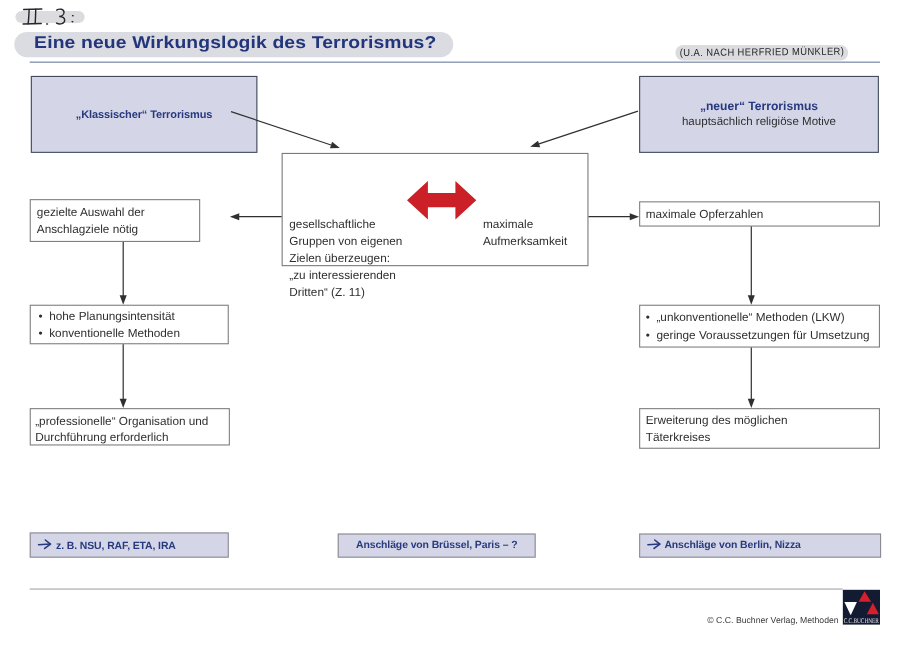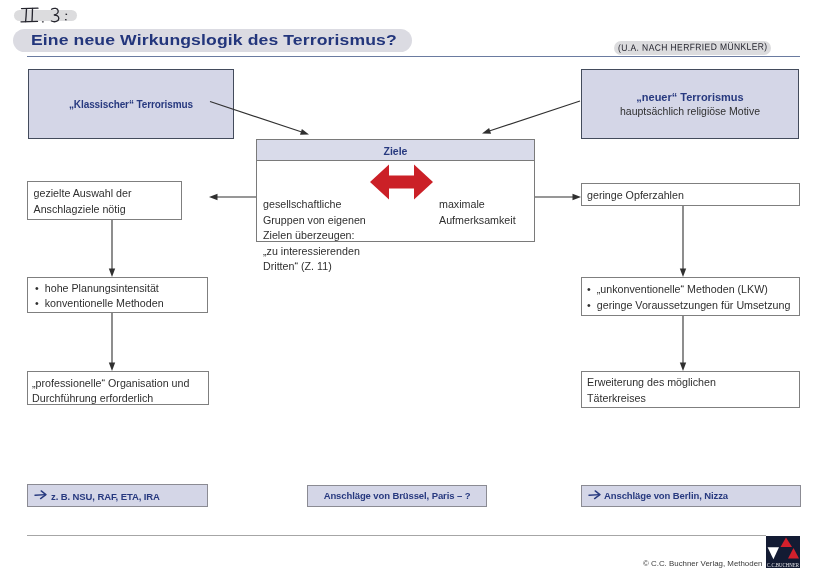--- a/index.html
+++ b/index.html
@@ -38,41 +38,40 @@
 
 <div class="abs lav" style="left:28px;top:69px;width:206px;height:70px;display:flex;align-items:center;justify-content:center;">
   <span class="nav" style="font-size:10px;letter-spacing:-0.1px;">„Klassischer“ Terrorismus</span>
 </div>
 <div class="abs lav" style="left:581px;top:69px;width:218px;height:70px;display:flex;flex-direction:column;align-items:center;justify-content:center;line-height:14.5px;">
   <span class="nav" style="font-size:11px;">„neuer“ Terrorismus</span>
   <span style="font-size:10.5px;color:#2f2f2f;">hauptsächlich religiöse Motive</span>
 </div>
 
 <div class="abs" style="left:256px;top:139px;width:279px;height:103px;border:1px solid #7a7a7a;background:#fff;">
-  <div style="box-sizing:border-box;height:21px;background:#d9dbea;border-bottom:1px solid #7a7a7a;text-align:center;line-height:19px;"><span class="nav" style="font-size:10.5px;">Ziele</span></div>
   <div class="txt" style="position:absolute;left:6px;top:21px;">gesellschaftliche<br>Gruppen von eigenen<br>Zielen überzeugen:<br>„zu interessierenden<br>Dritten“ (Z. 11)</div>
   <div class="txt" style="position:absolute;left:182px;top:21px;">maximale<br>Aufmerksamkeit</div>
 </div>
 
 <svg class="abs" style="left:368px;top:162px;" width="68" height="40" viewBox="0 0 68 40">
   <polygon points="2,20 21,2.5 21,13.5 46,13.5 46,2.5 65,20 46,37.5 46,26.5 21,26.5 21,37.5" fill="#cb2027"></polygon>
 </svg>
 
 <div class="abs whitebox" style="left:27px;top:181px;width:155px;height:39px;">
   <div class="txt" style="margin:4px 0 0 5.5px;">gezielte Auswahl der<br>Anschlagziele nötig</div>
 </div>
 <div class="abs whitebox" style="left:27px;top:277px;width:181px;height:36px;">
   <div class="txt" style="margin:2.5px 0 0 7px;"><span style="margin-right:6px;">•</span>hohe Planungsintensität<br><span style="margin-right:6px;">•</span>konventionelle Methoden</div>
 </div>
 <div class="abs whitebox" style="left:27px;top:371px;width:182px;height:34px;">
   <div class="txt" style="margin:3.5px 0 0 4px;">„professionelle“ Organisation und<br>Durchführung erforderlich</div>
 </div>
 
 <div class="abs whitebox" style="left:581px;top:183px;width:219px;height:23px;">
-  <div class="txt" style="margin:3.5px 0 0 5px;">geringe Opferzahlen</div>
+  <div class="txt" style="margin:3.5px 0 0 5px;">maximale Opferzahlen</div>
 </div>
 <div class="abs whitebox" style="left:581px;top:277px;width:219px;height:39px;">
   <div class="txt" style="margin:4px 0 0 5px;"><span style="margin-right:6px;">•</span>„unkonventionelle“ Methoden (LKW)<br><span style="margin-right:6px;">•</span>geringe Voraussetzungen für Umsetzung</div>
 </div>
 <div class="abs whitebox" style="left:581px;top:371px;width:219px;height:37px;">
   <div class="txt" style="margin:3px 0 0 5px;">Erweiterung des möglichen<br>Täterkreises</div>
 </div>
 
 <div class="abs botbox" style="left:27px;top:484px;width:181px;height:23px;"></div>
 <svg class="abs" style="left:34px;top:490px;" width="14" height="10" viewBox="0 0 14 10">

